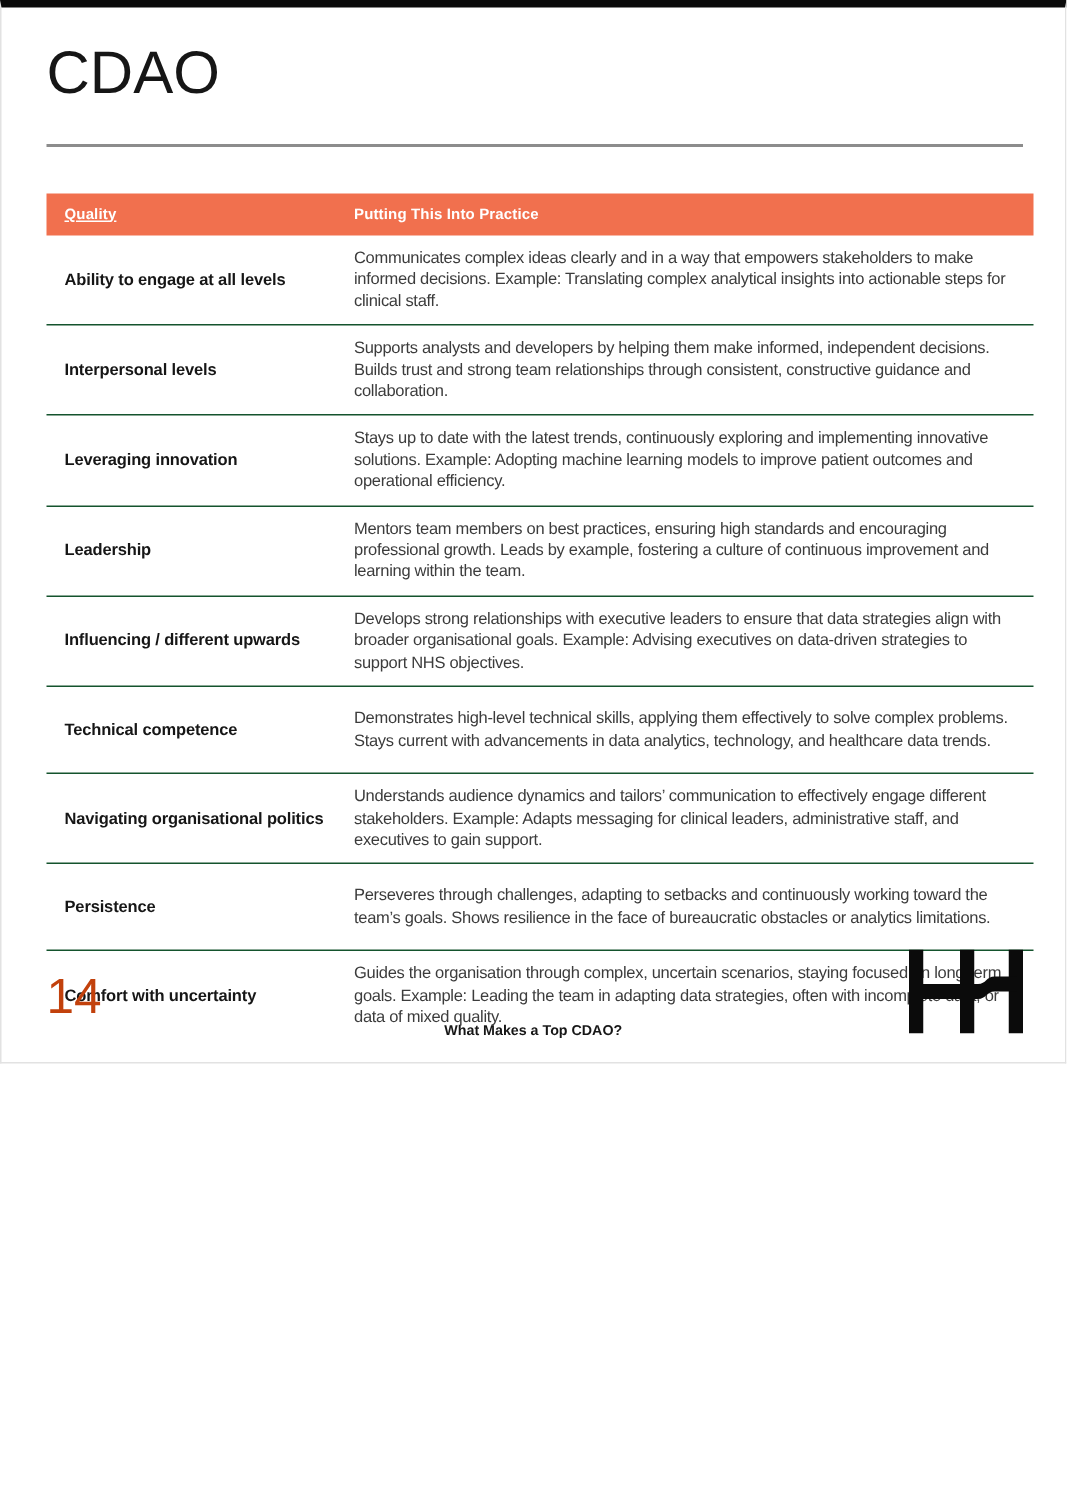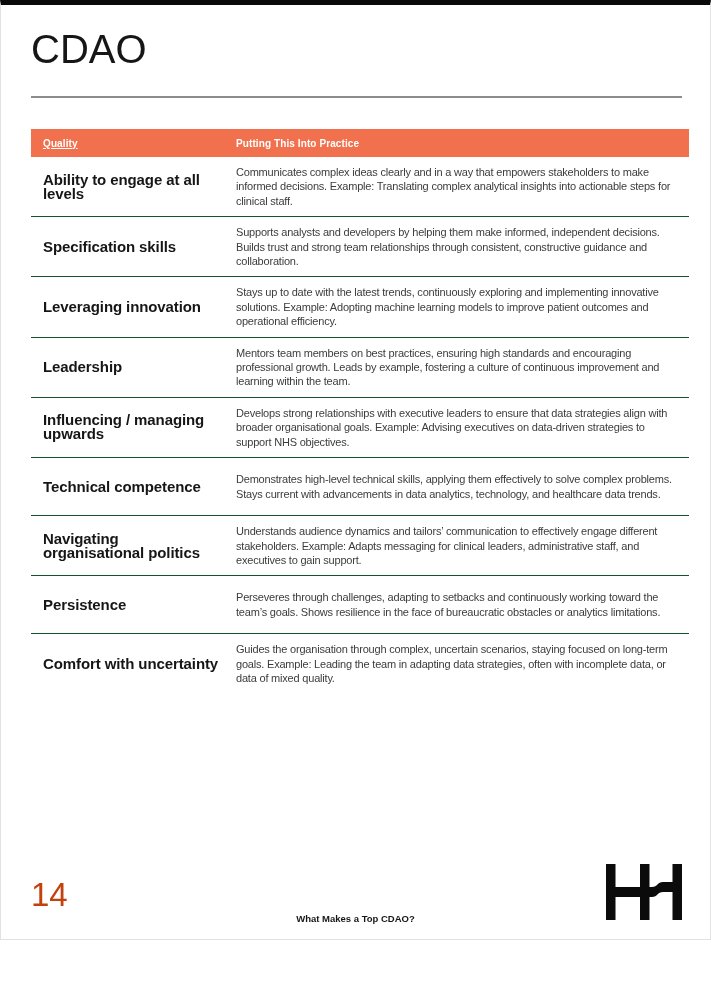--- a/index.html
+++ b/index.html
@@ -3,21 +3,21 @@
 <meta charset="utf-8">
 <style>
   html, body { margin: 0; padding: 0; background: #ffffff; }
   body {
     width: 711px; height: 1000px;
     font-family: "Liberation Sans", sans-serif;
     -webkit-font-smoothing: antialiased;
   }
   .page {
     position: relative;
-    width: 711px; height: 940px;
+    width: 711px; height: 709px;
     box-sizing: border-box;
     background: #ffffff;
     border: 1px solid #e2e2e2;
     border-top: 5px solid #0a0a0a;
     overflow: hidden;
   }
   .content { padding-left: 30px; }
 
   .title {
     margin: 24px 0 0 0;
@@ -51,21 +51,21 @@
     height: 28px;
     padding: 0;
     letter-spacing: 0.1px;
   }
   table.spec thead th.qh { padding-left: 12px; text-decoration: underline; }
   table.spec tbody tr { height: 58px; }
   table.spec tbody tr + tr td { border-top: 1px solid #14532d; }
   td.q {
     vertical-align: middle;
     padding-left: 12px; padding-right: 15px;
-    font-size: 15px; font-weight: 700;
+    font-size: 11px; font-weight: 700;
     color: #161616; line-height: 14px; letter-spacing: -0.1px;
   }
   td.p {
     vertical-align: middle;
     padding: 8px 12px 8px 0;
     font-size: 11px; color: #3C3C3C;
     line-height: 14.4px; letter-spacing: -0.2px;
   }
 
   .page-number {
@@ -103,33 +103,33 @@
           <th class="qh">Quality</th>
           <th>Putting This Into Practice</th>
         </tr>
       </thead>
       <tbody>
         <tr>
           <td class="q">Ability to engage at all levels</td>
           <td class="p">Communicates complex ideas clearly and in a way that empowers stakeholders to make informed decisions. Example: Translating complex analytical insights into actionable steps for clinical staff.</td>
         </tr>
         <tr>
-          <td class="q">Specification skills</td>
+          <td class="q">Interpersonal levels</td>
           <td class="p">Supports analysts and developers by helping them make informed, independent decisions. Builds trust and strong team relationships through consistent, constructive guidance and collaboration.</td>
         </tr>
         <tr>
           <td class="q">Leveraging innovation</td>
           <td class="p">Stays up to date with the latest trends, continuously exploring and implementing innovative solutions. Example: Adopting machine learning models to improve patient outcomes and operational efficiency.</td>
         </tr>
         <tr>
           <td class="q">Leadership</td>
           <td class="p">Mentors team members on best practices, ensuring high standards and encouraging professional growth. Leads by example, fostering a culture of continuous improvement and learning within the team.</td>
         </tr>
         <tr>
-          <td class="q">Influencing / managing upwards</td>
+          <td class="q">Influencing / different upwards</td>
           <td class="p">Develops strong relationships with executive leaders to ensure that data strategies align with broader organisational goals. Example: Advising executives on data-driven strategies to support NHS objectives.</td>
         </tr>
         <tr>
           <td class="q">Technical competence</td>
           <td class="p">Demonstrates high-level technical skills, applying them effectively to solve complex problems. Stays current with advancements in data analytics, technology, and healthcare data trends.</td>
         </tr>
         <tr>
           <td class="q">Navigating organisational politics</td>
           <td class="p">Understands audience dynamics and tailors’ communication to effectively engage different stakeholders. Example: Adapts messaging for clinical leaders, administrative staff, and executives to gain support.</td>
         </tr>

